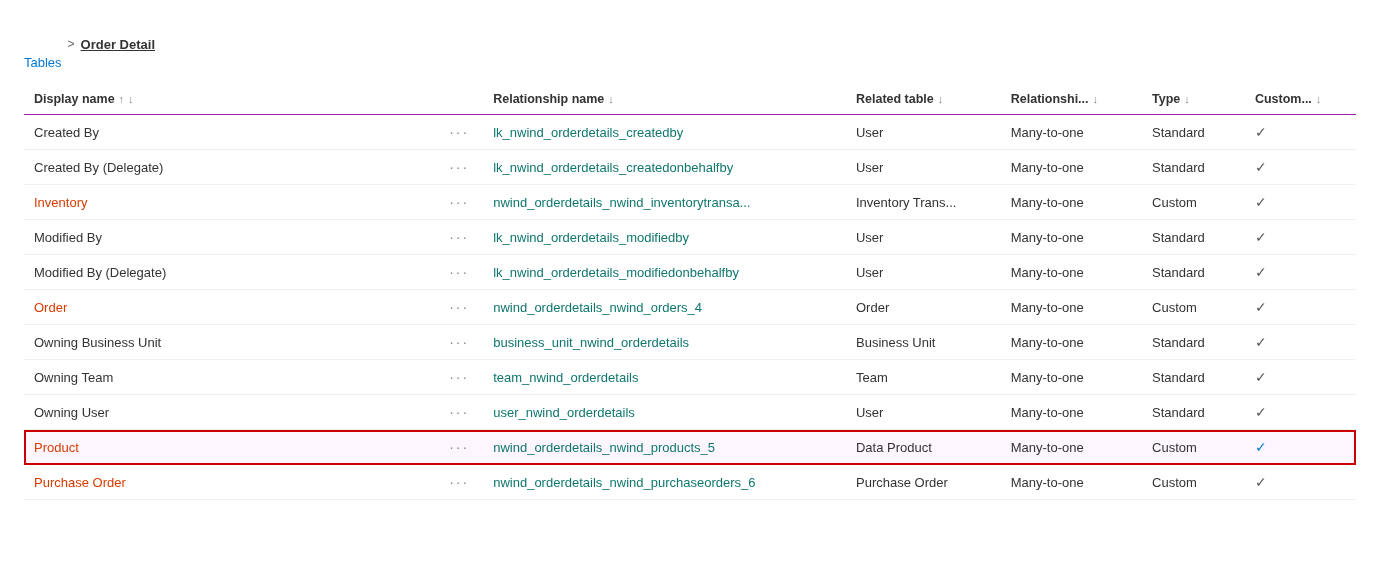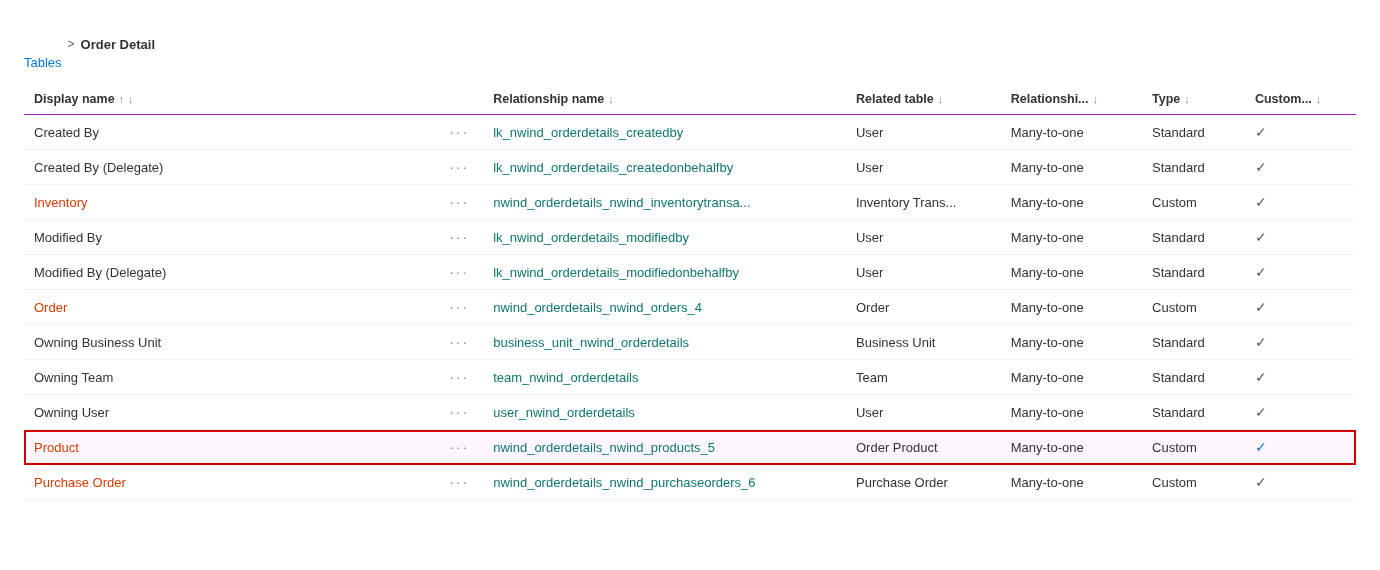--- a/index.html
+++ b/index.html
@@ -26,20 +26,21 @@
       text-decoration: none;
       margin-top: 37px;
     }
     .breadcrumb .sep {
       color: #666;
       font-size: 12px;
     }
     .breadcrumb .current {
       font-weight: 700;
       color: #333;
+      text-decoration: underline;
     }
     .tabs {
       display: flex;
       gap: 0;
       border-bottom: 1px solid #e0e0e0;
       margin-bottom: 20px;
     }
     .tab {
       padding: 8px 14px;
       cursor: pointer;
@@ -256,21 +257,21 @@
             <td class="link-cell">user_nwind_orderdetails</td>
             <td>User</td>
             <td>Many-to-one</td>
             <td>Standard</td>
             <td><span class="check-icon">✓</span></td>
           </tr>
           <tr class="selected">
             <td class="orange-link">Product</td>
             <td><span class="dots-btn">···</span></td>
             <td class="link-cell">nwind_orderdetails_nwind_products_5</td>
-            <td>Order Product</td>
+            <td>Data Product</td>
             <td>Many-to-one</td>
             <td>Custom</td>
             <td><span class="check-blue">✓</span></td>
           </tr>
           <tr>
             <td class="orange-link">Purchase Order</td>
             <td><span class="dots-btn">···</span></td>
             <td class="link-cell">nwind_orderdetails_nwind_purchaseorders_6</td>
             <td>Purchase Order</td>
             <td>Many-to-one</td>

